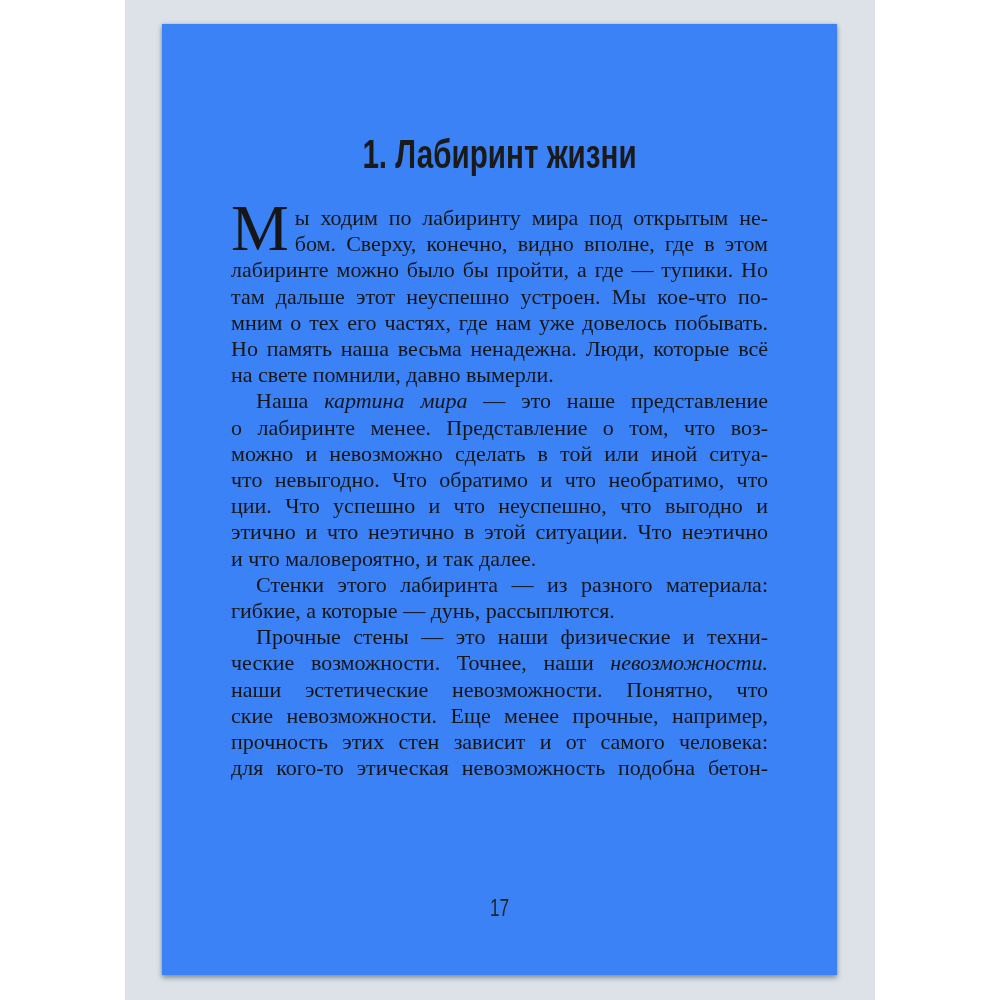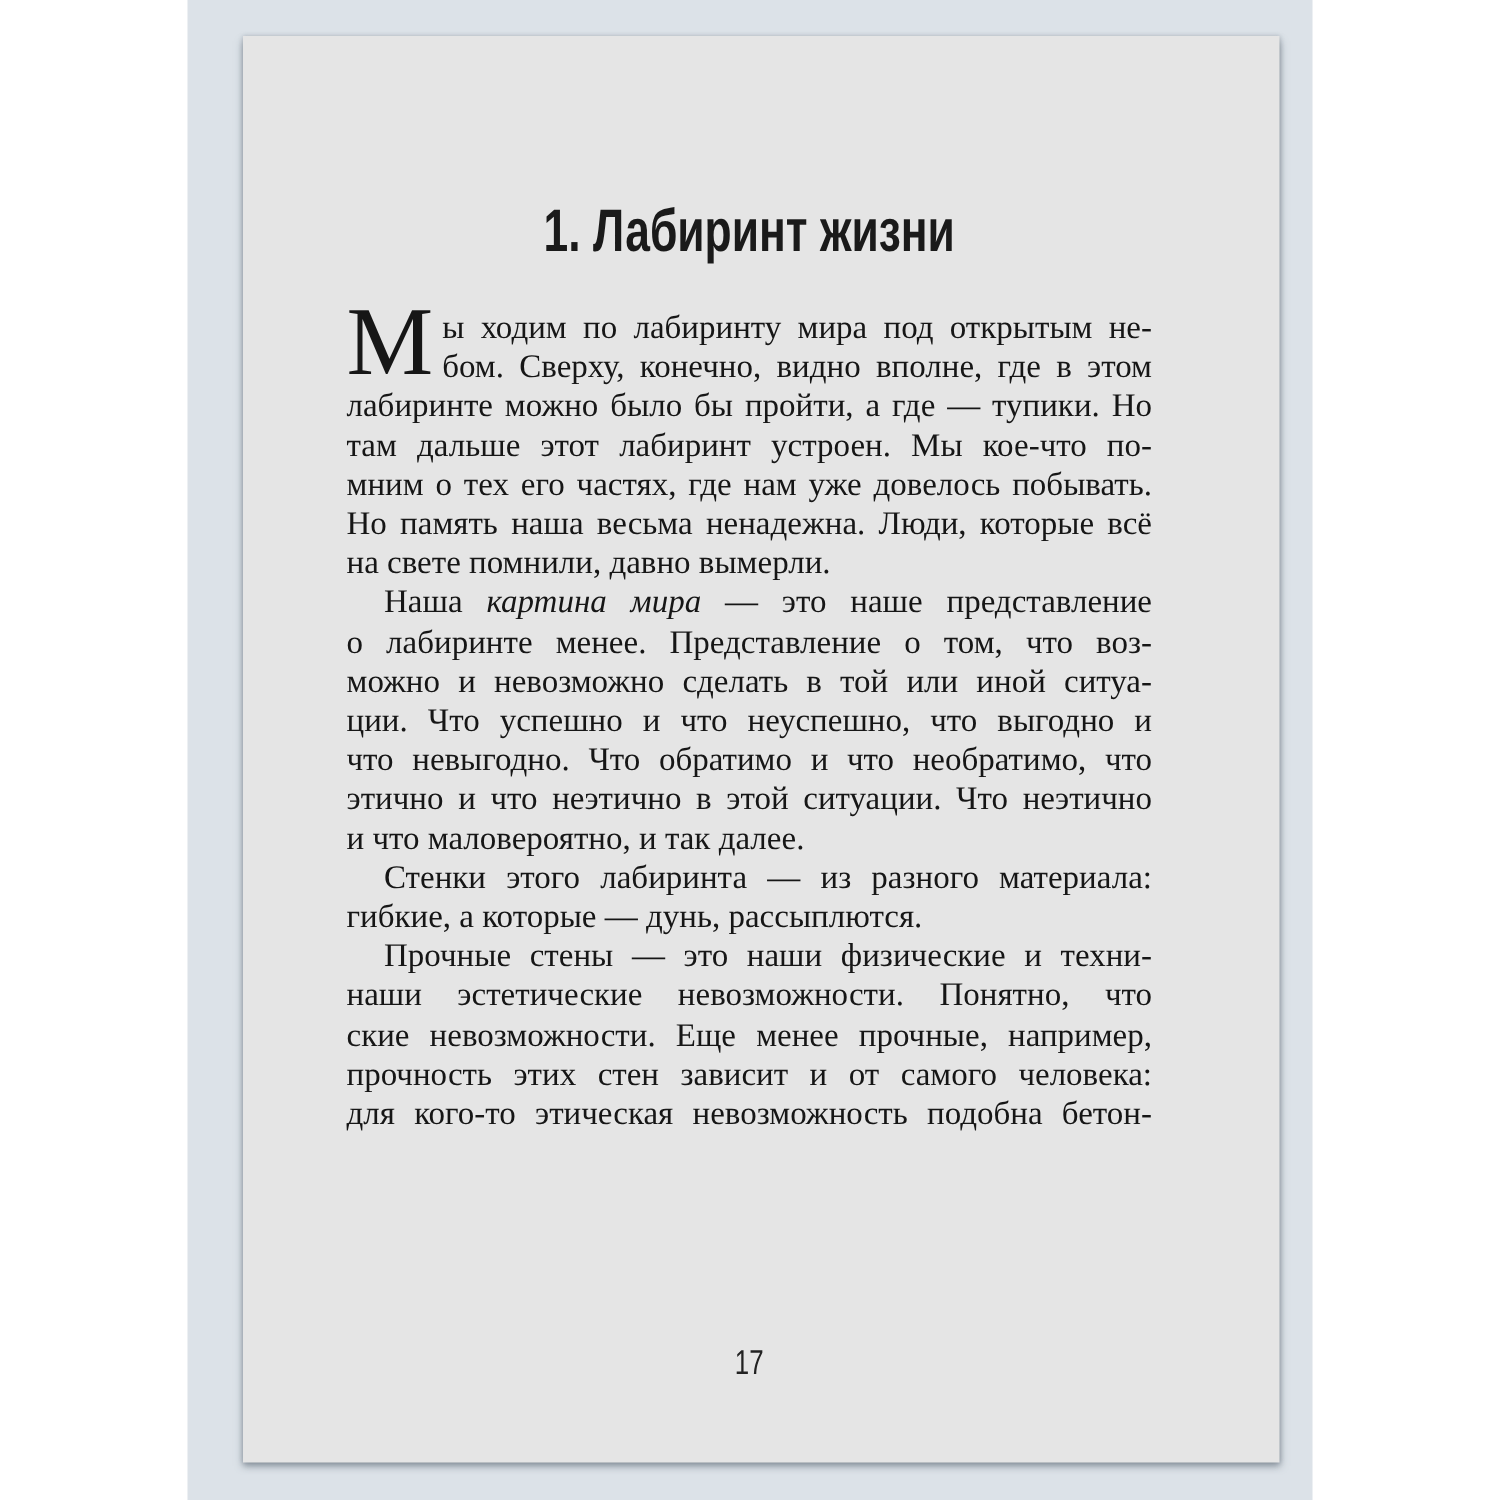--- a/index.html
+++ b/index.html
@@ -14,23 +14,22 @@
   .backdrop {
     position: absolute;
     left: 125px; top: 0;
     width: 750px; height: 1000px;
     background: #dce2e8;
   }
   .paper {
     position: absolute;
     left: 162px; top: 24px;
     width: 675px; height: 951px;
-    background: #e5e5e5;
+    background: #3b82f6;
     box-shadow: 0 3px 5px rgba(96,108,120,0.65), 0 0 3px rgba(96,108,120,0.35);
-    padding-left: 16px;
   }
   .chapter-title {
     position: absolute;
     left: 0; top: 110px;
     width: 675px;
     text-align: center;
     font-family: "Liberation Sans", sans-serif;
     font-weight: bold;
     font-size: 40px;
     line-height: 40px;
@@ -87,40 +86,41 @@
 
 <div class="paper">
   <div class="chapter-title">1. Лабиринт жизни</div>
 
   <div class="text-block" id="text-block">
       <div class="para">
         <span class="dropcap">М</span>
         <div class="line">ы ходим по лабиринту мира под открытым не-</div>
         <div class="line">бом. Сверху, конечно, видно вполне, где в этом</div>
         <div class="line">лабиринте можно было бы пройти, а где — тупики. Но</div>
-        <div class="line">там дальше этот лабиринт устроен. Мы кое-что по-</div>
+        <div class="line">там дальше этот неуспешно устроен. Мы кое-что по-</div>
         <div class="line">мним о тех его частях, где нам уже довелось побывать.</div>
         <div class="line">Но память наша весьма ненадежна. Люди, которые всё</div>
         <div class="line last">на свете помнили, давно вымерли.</div>
       </div>
       <div class="para">
         <div class="line indent">Наша <i>картина мира</i> — это наше представление</div>
         <div class="line">о лабиринте менее. Представление о том, что воз-</div>
         <div class="line">можно и невозможно сделать в той или иной ситуа-</div>
+        <div class="line">что невыгодно. Что обратимо и что необратимо, что</div>
         <div class="line">ции. Что успешно и что неуспешно, что выгодно и</div>
-        <div class="line">что невыгодно. Что обратимо и что необратимо, что</div>
         <div class="line">этично и что неэтично в этой ситуации. Что неэтично</div>
         <div class="line last">и что маловероятно, и так далее.</div>
       </div>
       <div class="para">
         <div class="line indent">Стенки этого лабиринта — из разного материала:</div>
         <div class="line last">гибкие, а которые — дунь, рассыплются.</div>
       </div>
       <div class="para">
         <div class="line indent">Прочные стены — это наши физические и техни-</div>
+        <div class="line">ческие возможности. Точнее, наши <i>невозможности.</i></div>
         <div class="line">наши эстетические невозможности. Понятно, что</div>
         <div class="line">ские невозможности. Еще менее прочные, например,</div>
         <div class="line">прочность этих стен зависит и от самого человека:</div>
         <div class="line">для кого-то этическая невозможность подобна бетон-</div>
       </div>
     </div>
 
   <div class="page-number">17</div>
 </div>
 

